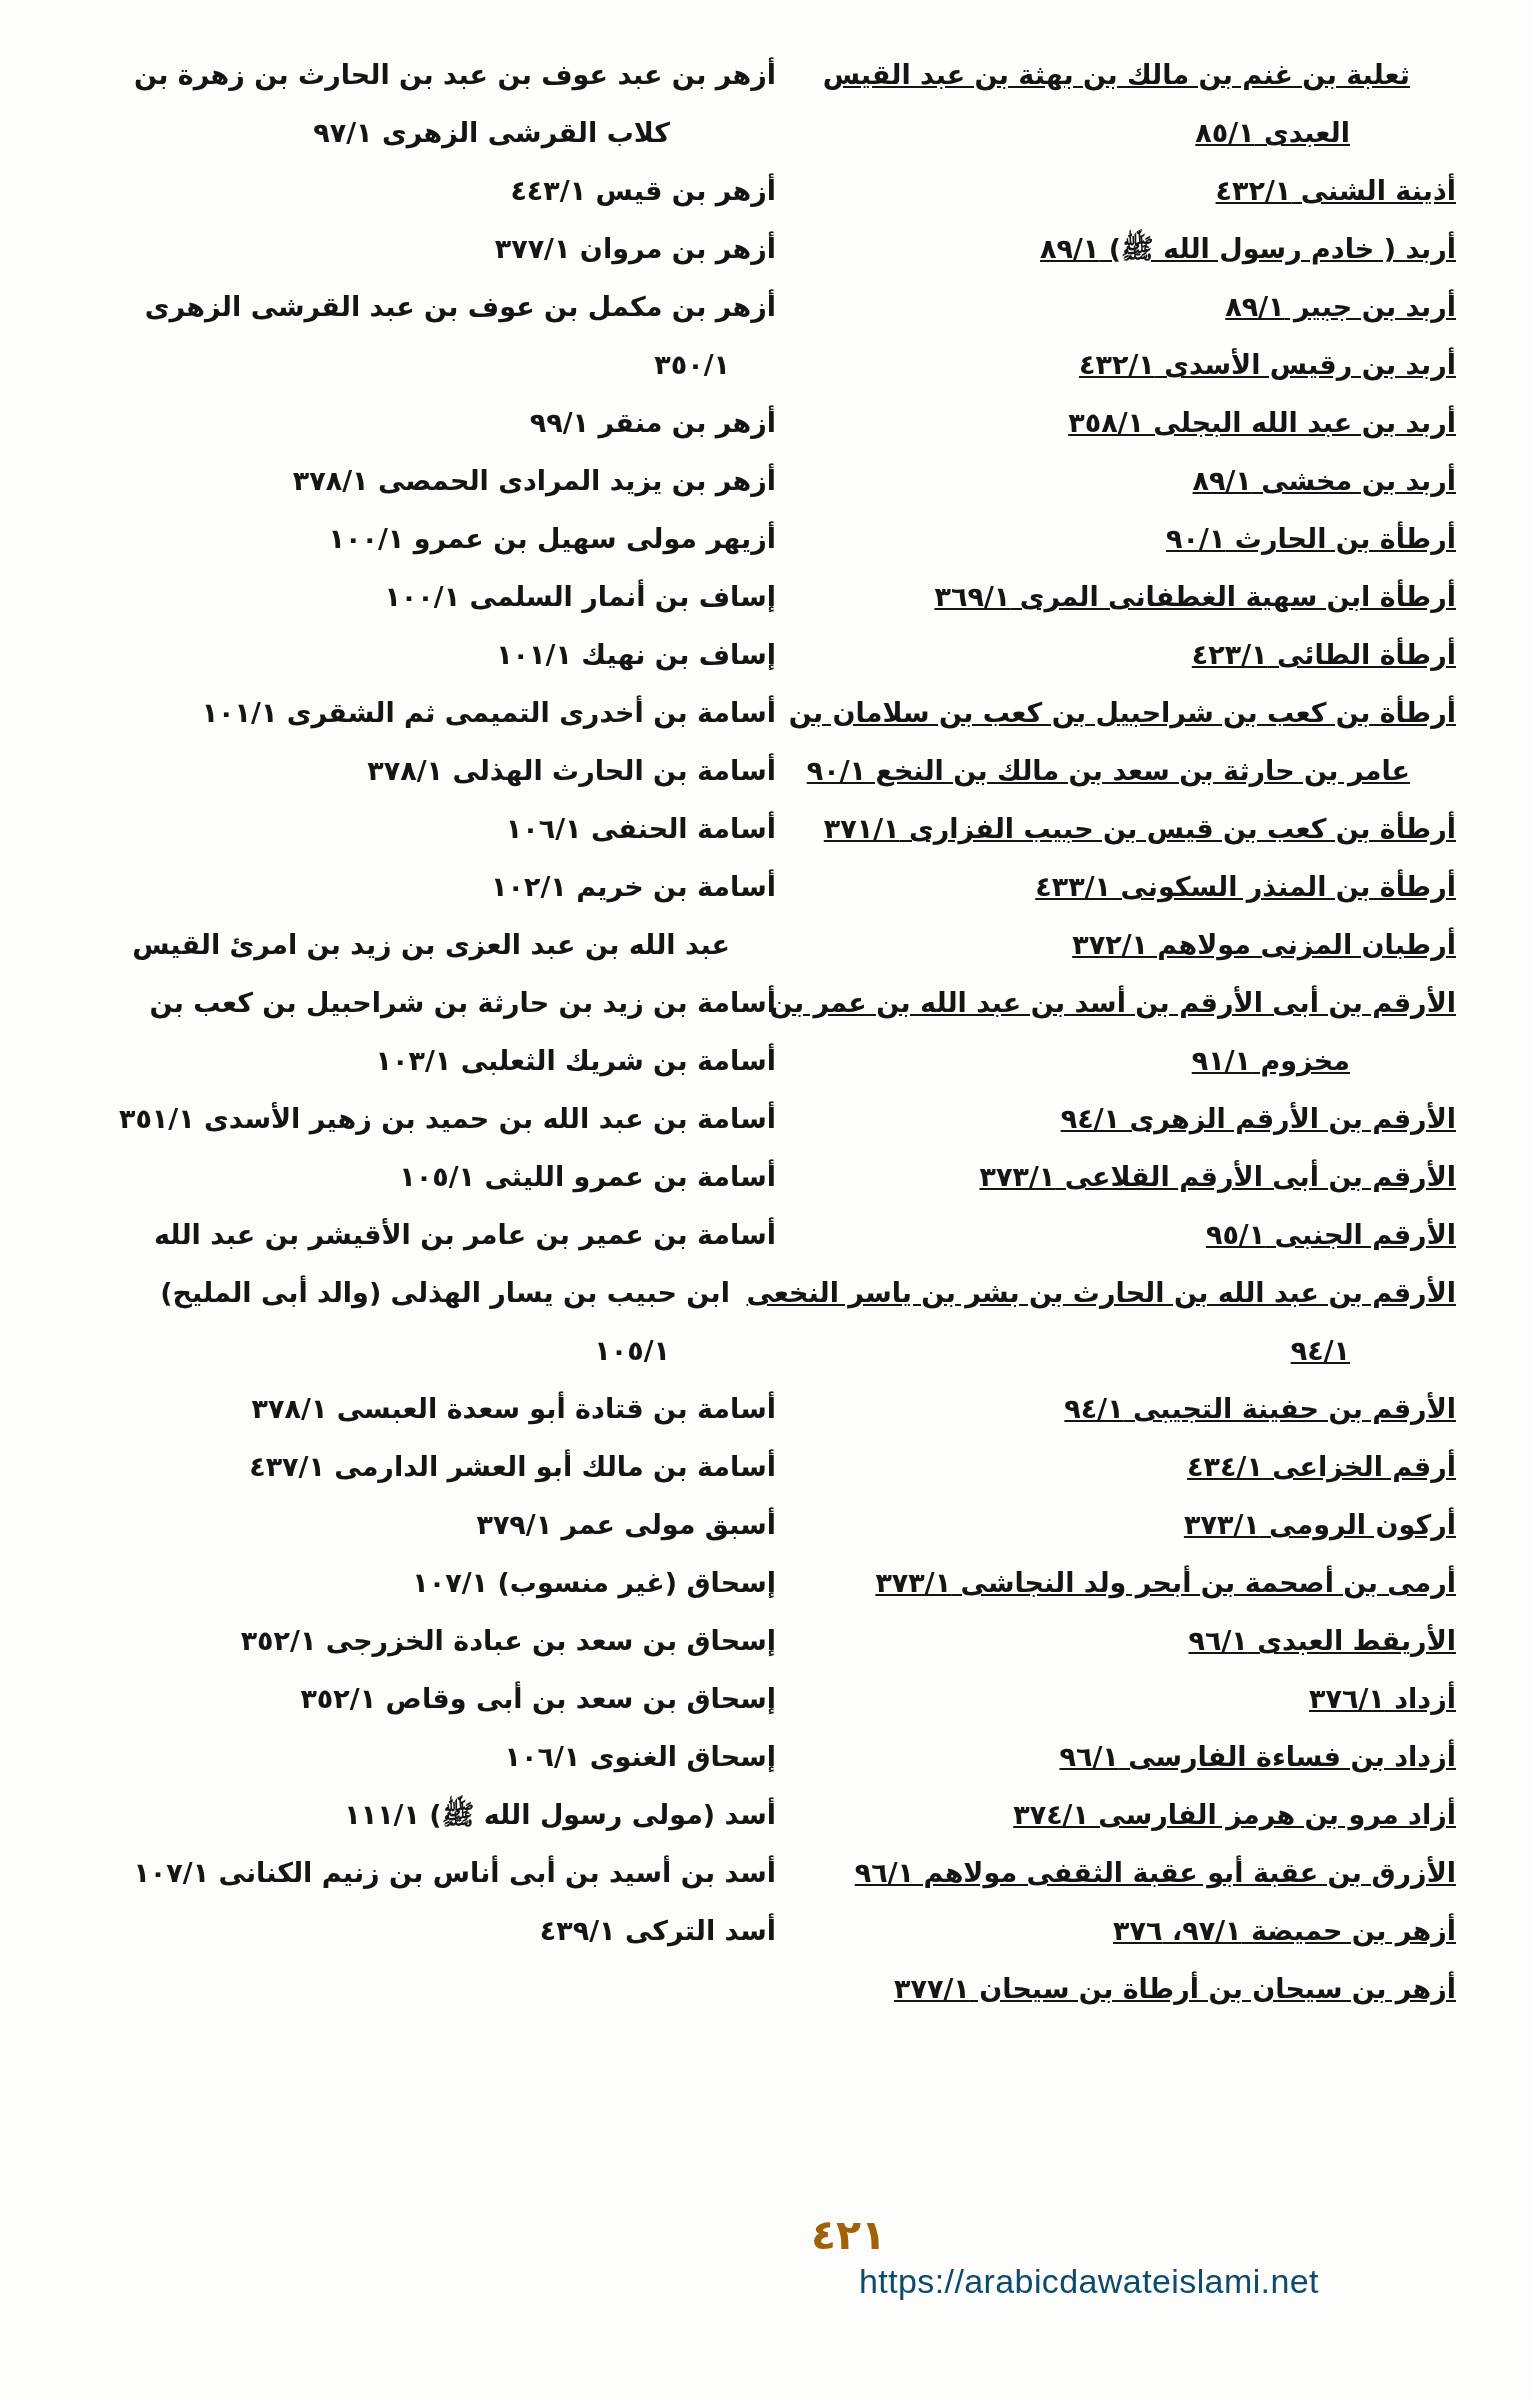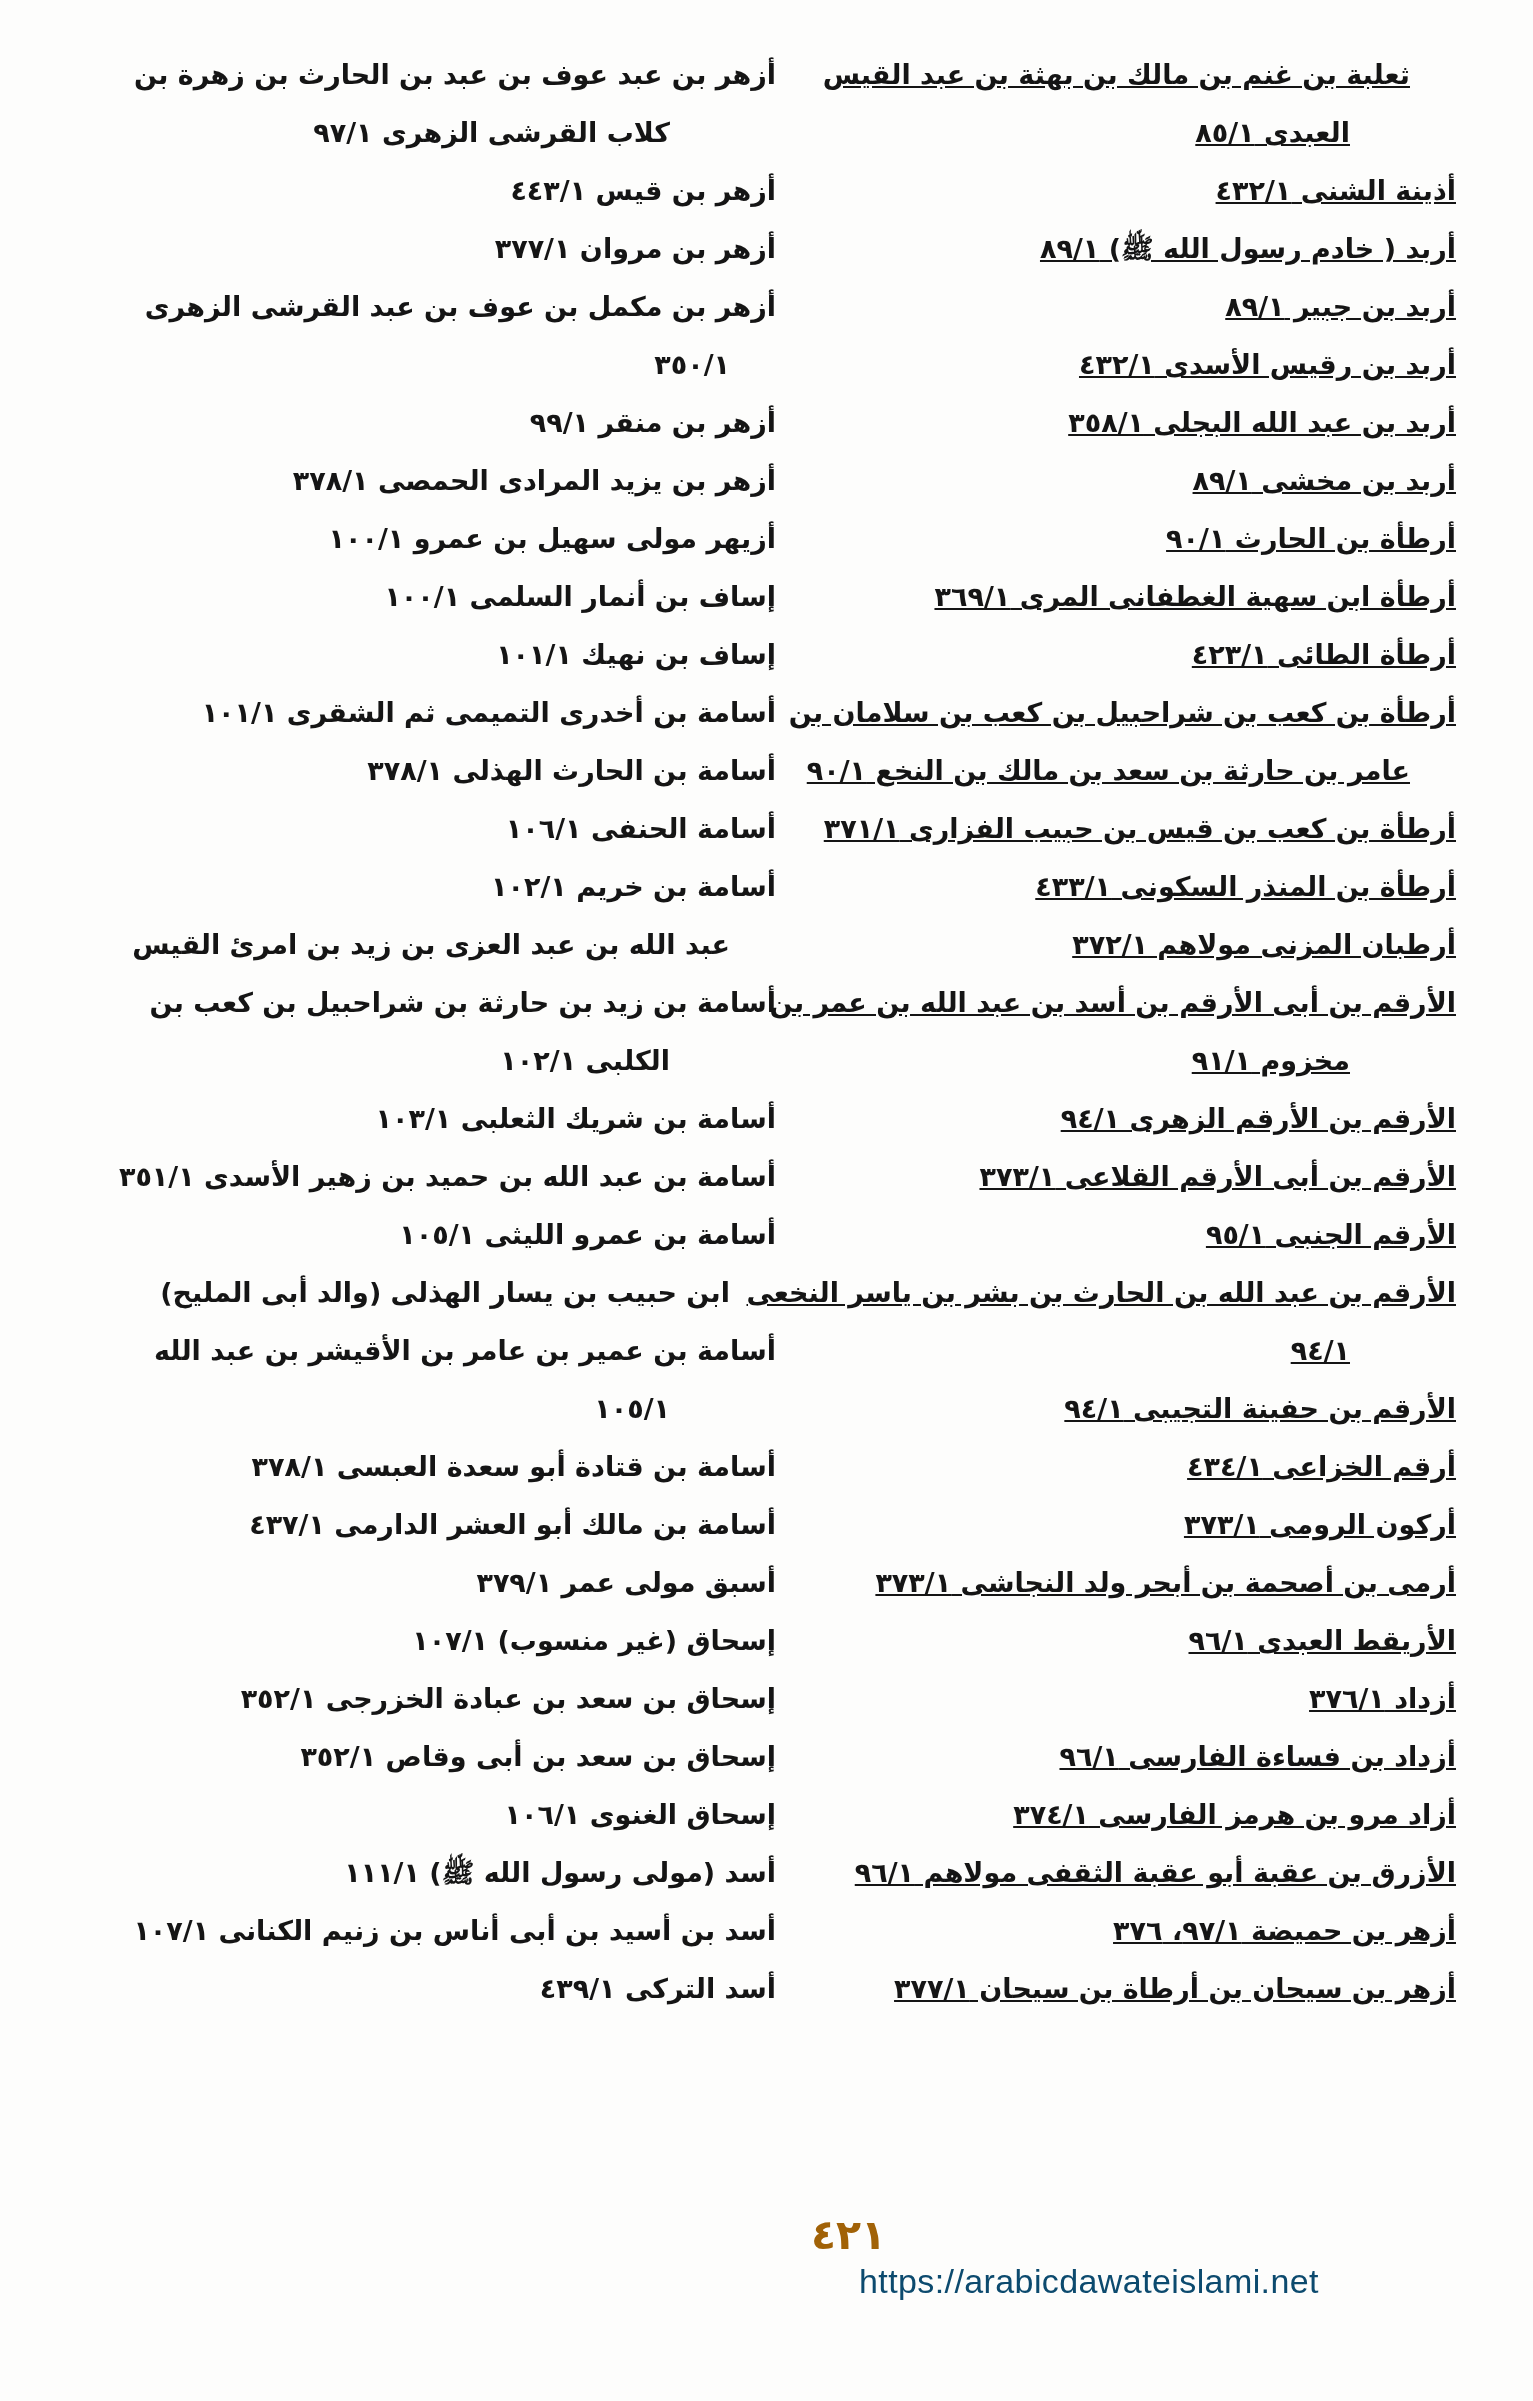--- a/index.html
+++ b/index.html
@@ -111,26 +111,25 @@
       <div class="line ind-0">أزهر بن يزيد المرادى الحمصى ٣٧٨/١</div>
       <div class="line ind-0">أزيهر مولى سهيل بن عمرو ١٠٠/١</div>
       <div class="line ind-0">إساف بن أنمار السلمى ١٠٠/١</div>
       <div class="line ind-0">إساف بن نهيك ١٠١/١</div>
       <div class="line ind-0">أسامة بن أخدرى التميمى ثم الشقرى ١٠١/١</div>
       <div class="line ind-0">أسامة بن الحارث الهذلى ٣٧٨/١</div>
       <div class="line ind-0">أسامة الحنفى ١٠٦/١</div>
       <div class="line ind-0">أسامة بن خريم ١٠٢/١</div>
       <div class="line ind-1">عبد الله بن عبد العزى بن زيد بن امرئ القيس</div>
       <div class="line ind-0">أسامة بن زيد بن حارثة بن شراحبيل بن كعب بن</div>
-      <div class="line ind-2">الكلبى ١٠٢/١</div>
       <div class="line ind-0">أسامة بن شريك الثعلبى ١٠٣/١</div>
       <div class="line ind-0">أسامة بن عبد الله بن حميد بن زهير الأسدى ٣٥١/١</div>
       <div class="line ind-0">أسامة بن عمرو الليثى ١٠٥/١</div>
+      <div class="line ind-0">أسامة بن عمير بن عامر بن الأقيشر بن عبد الله</div>
       <div class="line ind-1">ابن حبيب بن يسار الهذلى (والد أبى المليح)</div>
-      <div class="line ind-0">أسامة بن عمير بن عامر بن الأقيشر بن عبد الله</div>
       <div class="line ind-2">١٠٥/١</div>
       <div class="line ind-0">أسامة بن قتادة أبو سعدة العبسى ٣٧٨/١</div>
       <div class="line ind-0">أسامة بن مالك أبو العشر الدارمى ٤٣٧/١</div>
       <div class="line ind-0">أسبق مولى عمر ٣٧٩/١</div>
       <div class="line ind-0">إسحاق (غير منسوب) ١٠٧/١</div>
       <div class="line ind-0">إسحاق بن سعد بن عبادة الخزرجى ٣٥٢/١</div>
       <div class="line ind-0">إسحاق بن سعد بن أبى وقاص ٣٥٢/١</div>
       <div class="line ind-0">إسحاق الغنوى ١٠٦/١</div>
       <div class="line ind-0">أسد (مولى رسول الله ﷺ) ١١١/١</div>
       <div class="line ind-0">أسد بن أسيد بن أبى أناس بن زنيم الكنانى ١٠٧/١</div>

